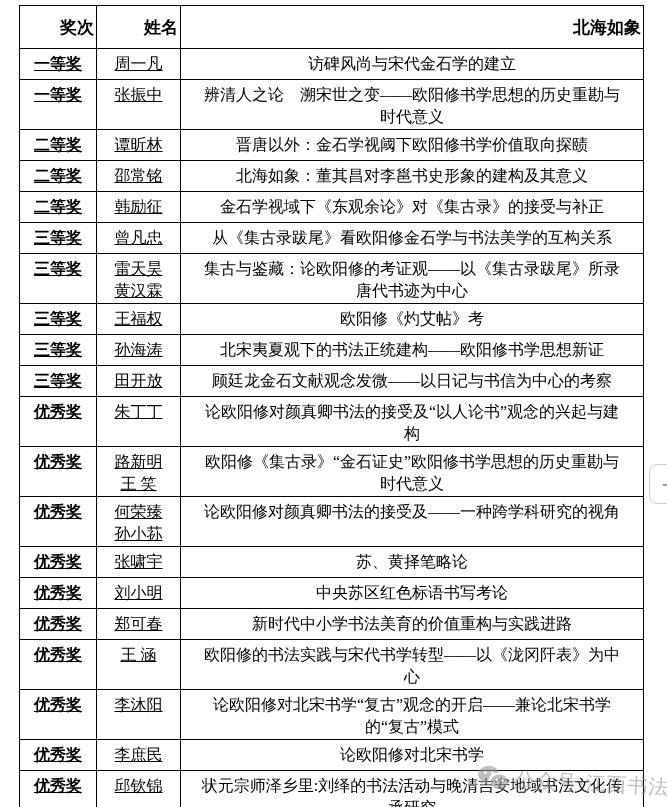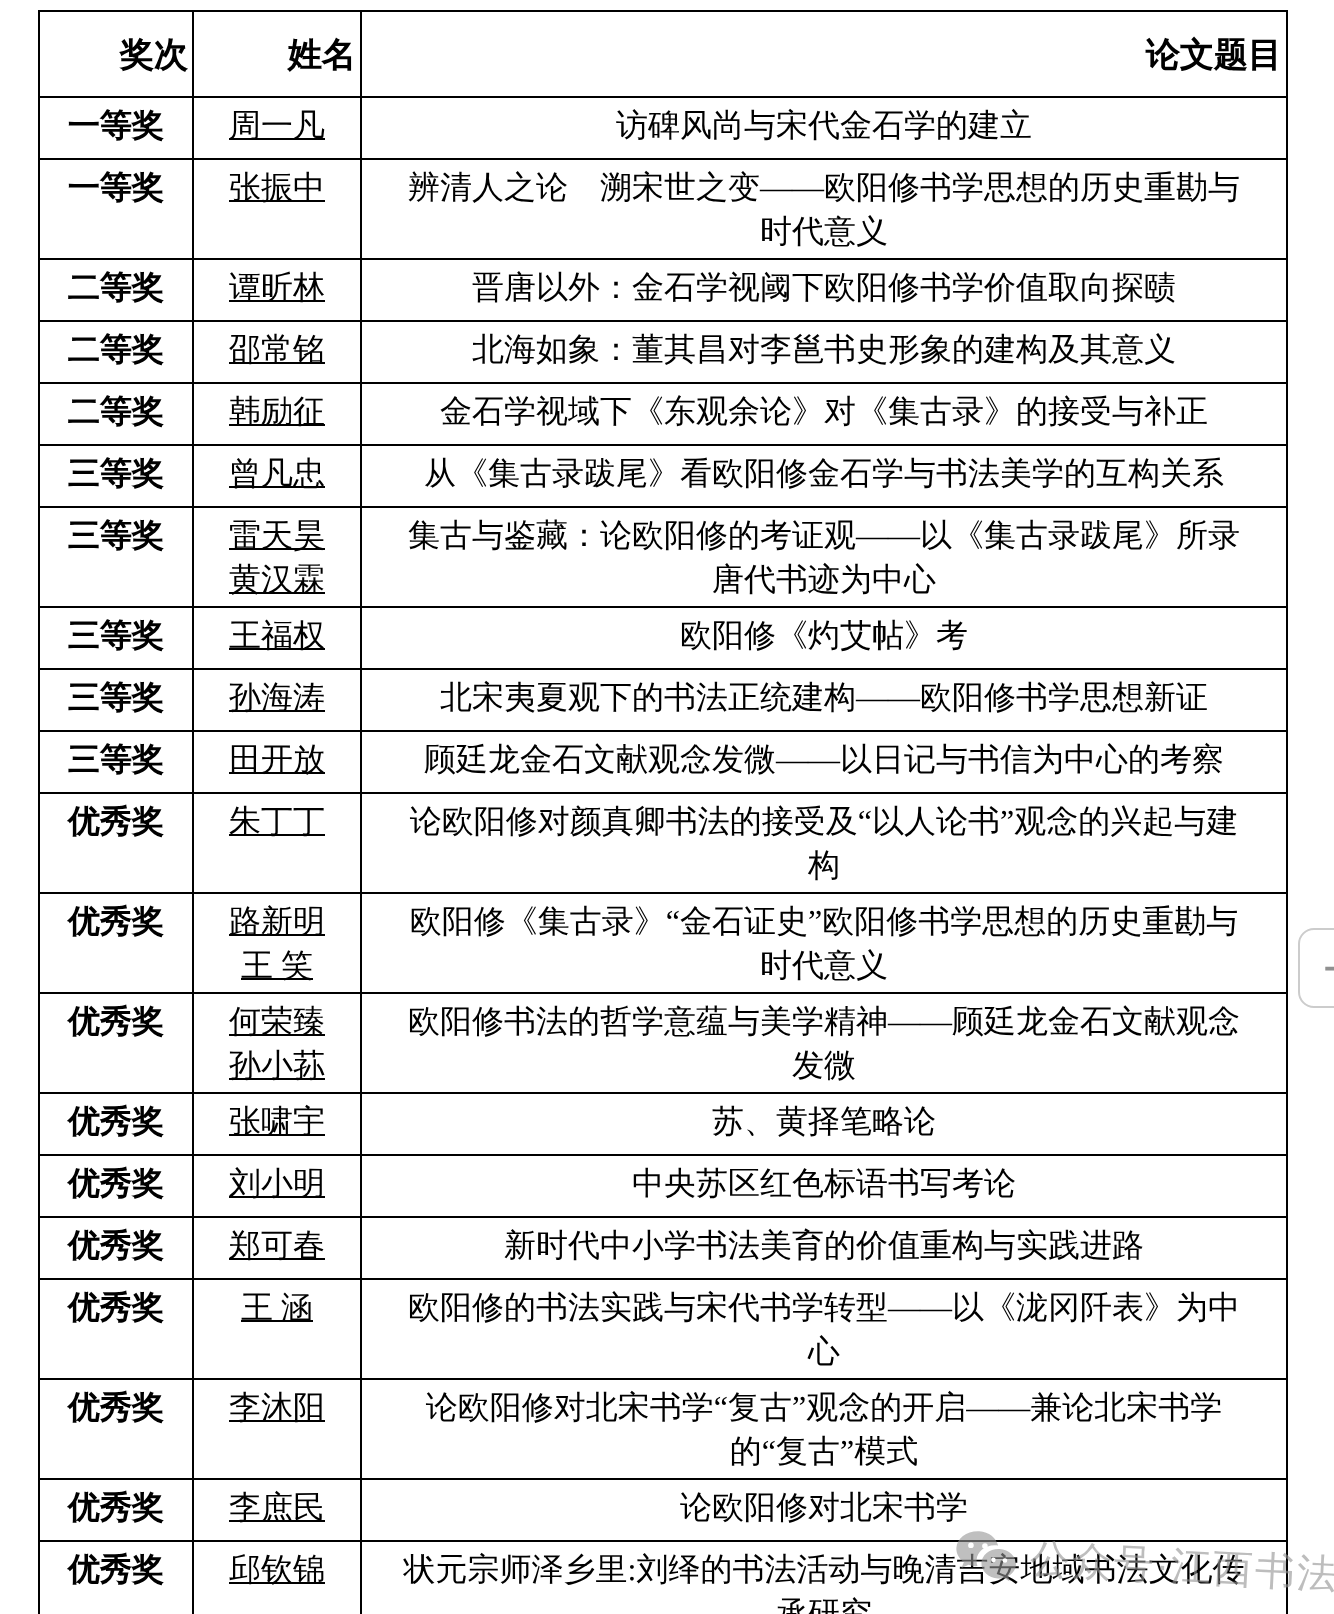--- a/index.html
+++ b/index.html
@@ -21,21 +21,21 @@
   th{
     height:42px;font-size:17px;font-weight:bold;
     text-align:right;vertical-align:middle;padding:0 2px;
   }
   td{
     font-size:16px;line-height:22px;
     vertical-align:top;box-sizing:border-box;
     height:31px;padding-top:4px;padding-bottom:1px;
     text-align:center;
   }
-  td.award-cell{font-weight:bold;padding-left:2px;padding-right:2px;}
+  td.award-cell{font-weight:bold;padding-left:2px;padding-right:2px;text-decoration:underline;}
   td.name-cell{white-space:pre-line;padding-left:2px;padding-right:2px;text-decoration:underline;}
   td.title-cell{padding-left:16px;padding-right:16px;}
   .expand-btn{
     position:absolute;left:649px;top:464px;width:40px;height:40px;
     box-sizing:border-box;border:1px solid #cccccc;border-radius:8px;
     background:#ffffff;color:#909090;font-size:26px;
     display:flex;align-items:center;justify-content:center;
     font-family:"Liberation Sans","DejaVu Sans",sans-serif;
     cursor:pointer;user-select:none;
   }
@@ -56,21 +56,21 @@
 <table class="awards">
   <colgroup>
     <col class="c-award">
       <col class="c-name">
       <col class="c-title">
   </colgroup>
   <thead>
     <tr>
       <th>奖次</th>
       <th>姓名</th>
-      <th>论文题目</th>
+      <th>北海如象</th>
     </tr>
   </thead>
   <tbody>
       <tr>
         <td class="award-cell">一等奖</td>
         <td class="name-cell">周一凡</td>
         <td class="title-cell">访碑风尚与宋代金石学的建立</td>
       </tr>
       <tr>
         <td class="award-cell">一等奖</td>
@@ -126,21 +126,21 @@
       <tr>
         <td class="award-cell">优秀奖</td>
         <td class="name-cell">路新明
 王 笑</td>
         <td class="title-cell">欧阳修《集古录》“金石证史”欧阳修书学思想的历史重勘与时代意义</td>
       </tr>
       <tr>
         <td class="award-cell">优秀奖</td>
         <td class="name-cell">何荣臻
 孙小荪</td>
-        <td class="title-cell">欧阳修书法的哲学意蕴与美学精神——顾廷龙金石文献观念发微</td>
+        <td class="title-cell">论欧阳修对颜真卿书法的接受及——一种跨学科研究的视角</td>
       </tr>
       <tr>
         <td class="award-cell">优秀奖</td>
         <td class="name-cell">张啸宇</td>
         <td class="title-cell">苏、黄择笔略论</td>
       </tr>
       <tr>
         <td class="award-cell">优秀奖</td>
         <td class="name-cell">刘小明</td>
         <td class="title-cell">中央苏区红色标语书写考论</td>

